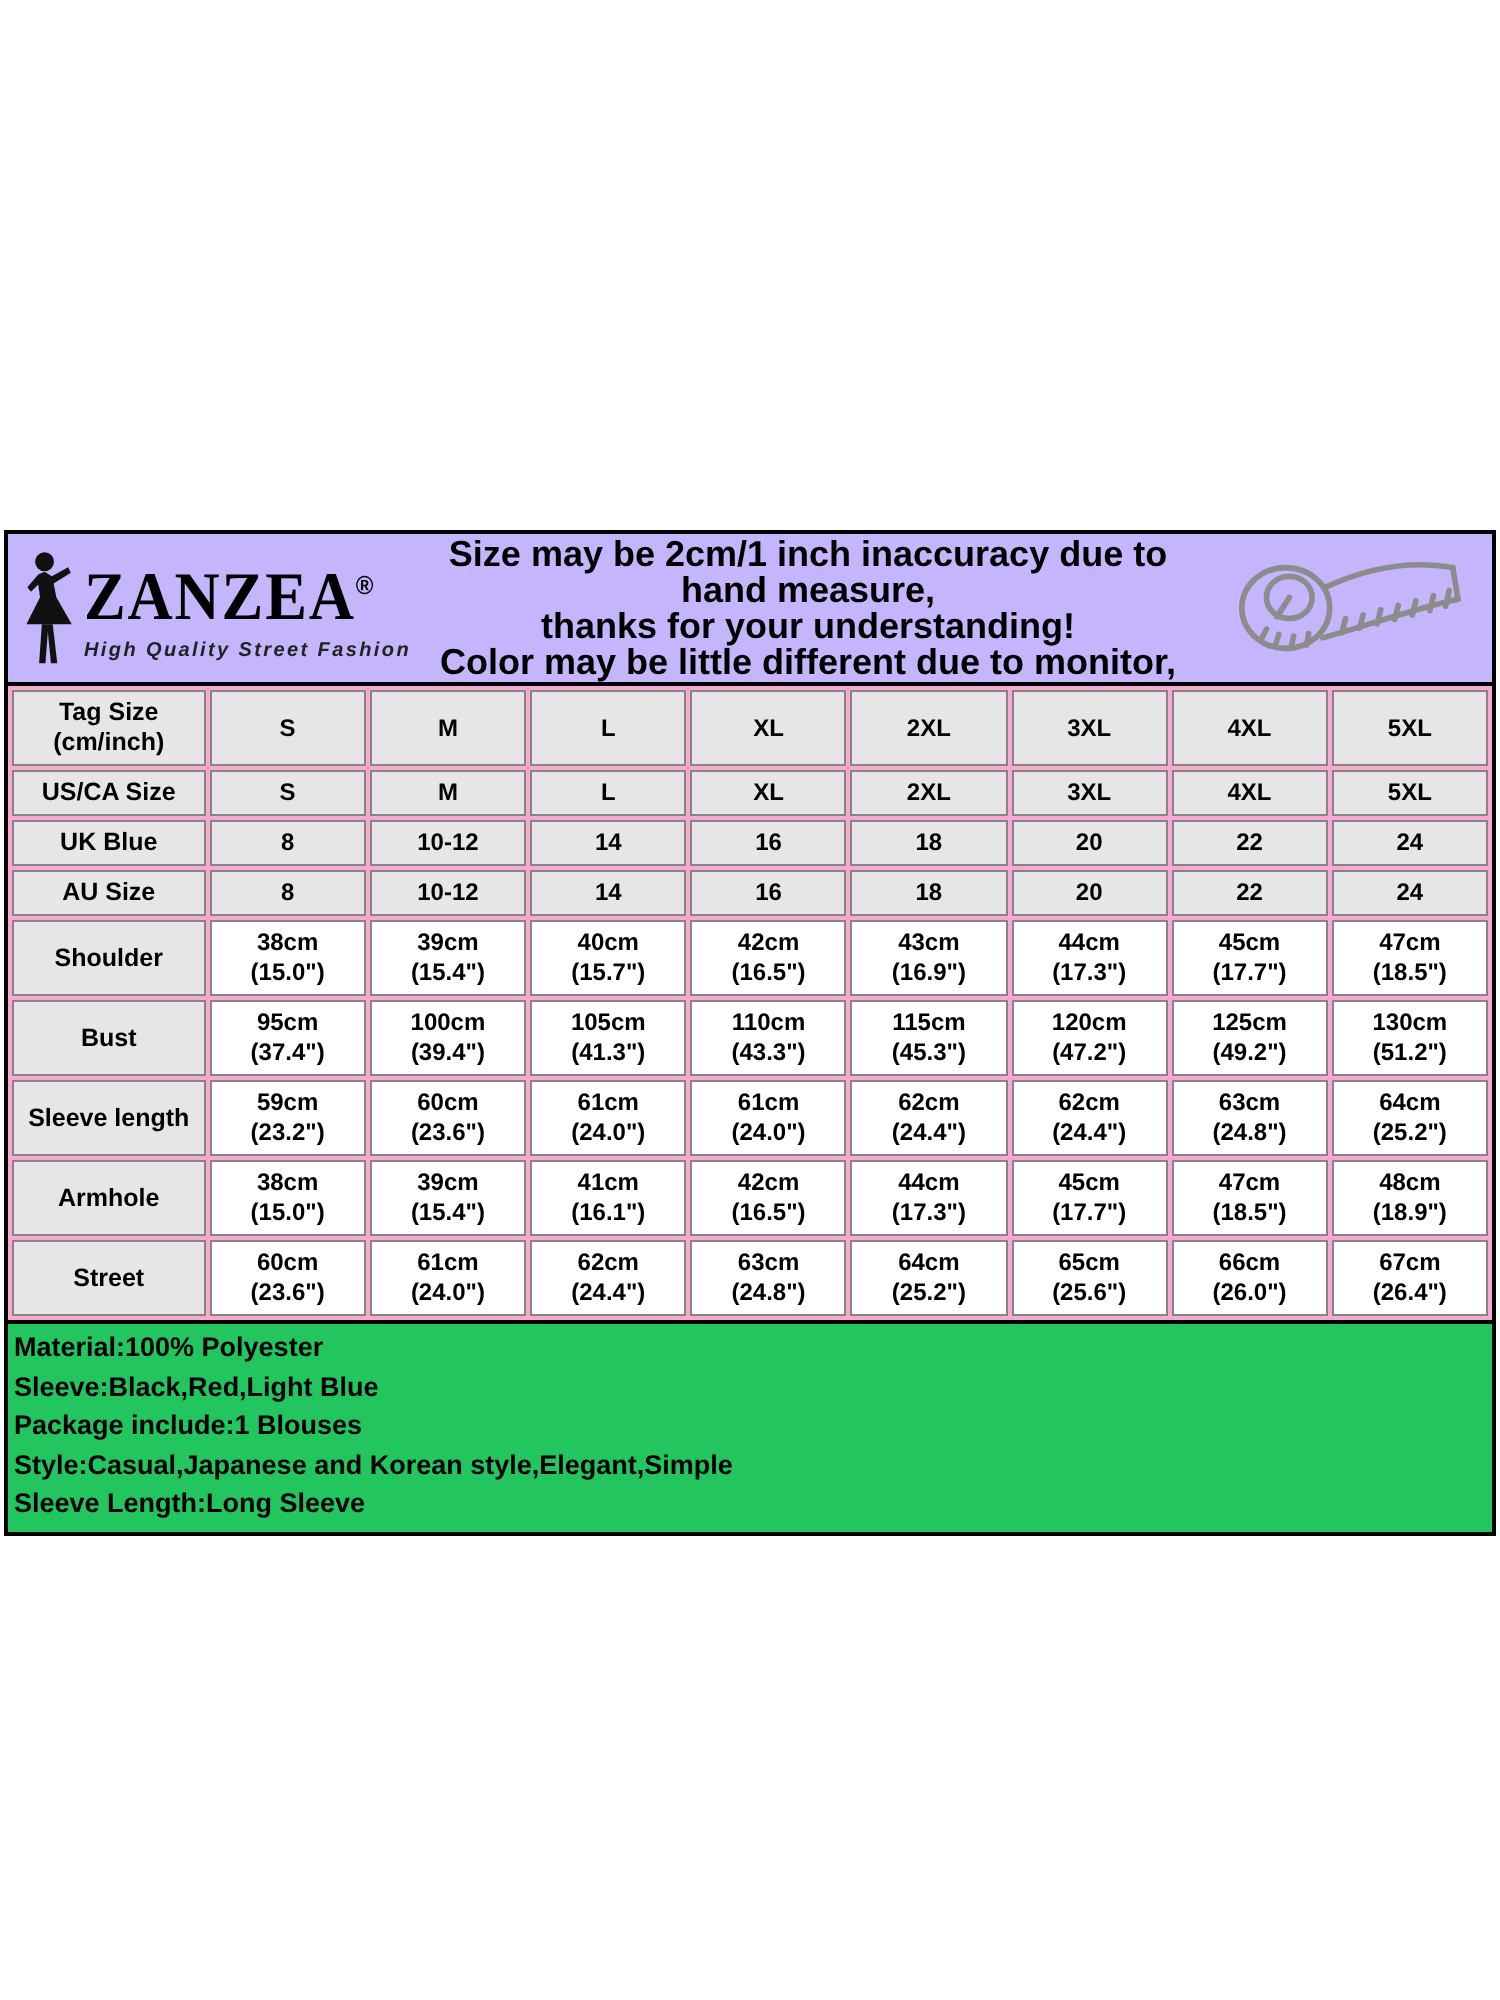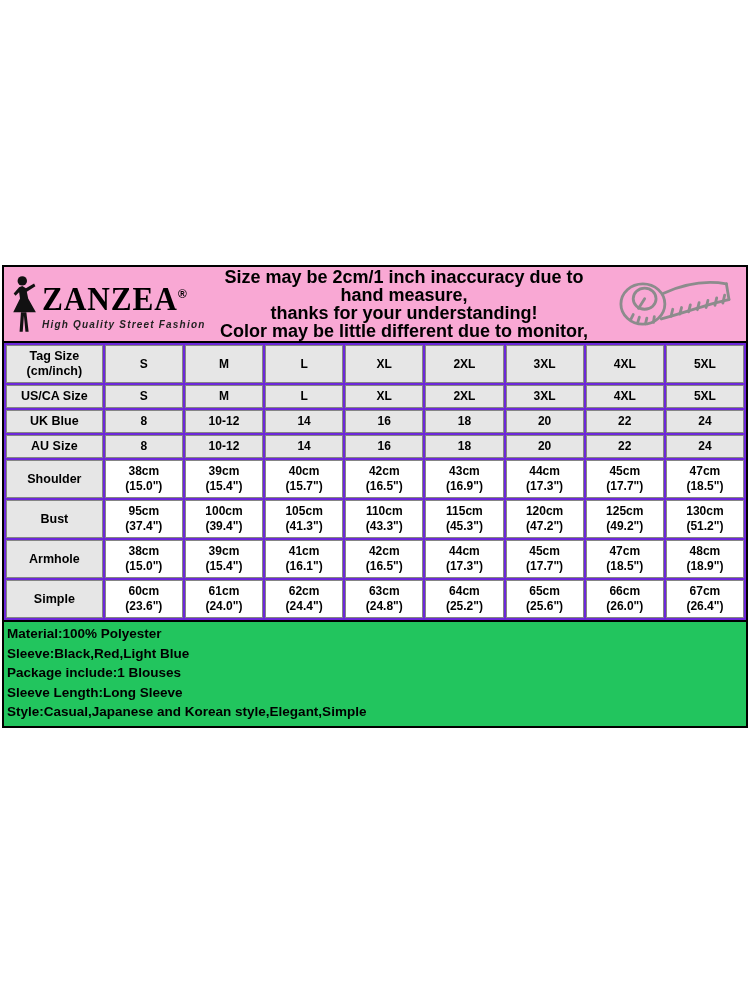--- a/index.html
+++ b/index.html
@@ -8,32 +8,32 @@
     --outer-black:#000000;
     --icon-gray:#8c8c8c;
     --text:#000000;
   }
   *{box-sizing:border-box;margin:0;padding:0;}
   body{background:#ffffff;font-family:"Liberation Sans",sans-serif;color:var(--text);}
   .page{position:relative;width:750px;height:1000px;background:#ffffff;overflow:hidden;}
   .panel{position:absolute;left:2px;right:2px;top:265px;border:2px solid var(--outer-black);background:#ffffff;}
 
   
-  .hdr{display:flex;align-items:center;height:76px;border-bottom:2px solid var(--outer-black);background:#f9a8d4;}
+  .hdr{display:flex;align-items:center;height:76px;border-bottom:2px solid var(--outer-black);background:#c4b5fd;}
   .logo{width:208px;padding-left:6px;display:flex;align-items:center;flex-shrink:0;}
   .logo-fig{width:30px;height:58px;flex-shrink:0;}
   .logo-txt{margin-left:2px;}
   .brand-line{font-family:"Liberation Serif",serif;font-weight:bold;font-size:34px;line-height:32px;letter-spacing:1px;transform:scaleX(.92);transform-origin:left;white-space:nowrap;}
   .brand-line sup{font-size:13px;font-family:"Liberation Sans",sans-serif;}
   .tagline{font-size:10px;font-weight:bold;letter-spacing:1.2px;color:#222;margin-top:4px;white-space:nowrap;font-style:italic;}
   .disclaimer{flex:1;text-align:center;font-weight:bold;font-size:18px;line-height:18px;padding:0 4px;}
   .tape{width:150px;display:flex;justify-content:center;align-items:center;flex-shrink:0;}
 
   
-  table.size{width:100%;border-collapse:separate;border-spacing:2px;table-layout:fixed;background:#6d28d9;}
+  table.size{width:100%;border-collapse:separate;border-spacing:2px;table-layout:fixed;background:#f9a8d4;}
   table.size td{border:1px solid var(--border-gray);text-align:center;vertical-align:middle;font-weight:bold;font-size:12px;line-height:15px;padding:3px 1px;background:#ffffff;}
   table.size td.shaded{background:var(--cell-gray);}
   table.size td.label-col{font-size:12.5px;}
   table.size tr.size-row td{height:23px;}
   table.size tr.measure-row td{height:33px;}
   table.size tr.tag-row td{height:30px;}
 
   
   .info{border-top:2px solid var(--outer-black);padding:2px 0 4px 3px;background:#22c55e;}
   .info div{font-weight:bold;font-size:13.5px;line-height:19.5px;text-align:left;}
@@ -150,46 +150,57 @@
             <td>95cm<br>(37.4")</td>
             <td>100cm<br>(39.4")</td>
             <td>105cm<br>(41.3")</td>
             <td>110cm<br>(43.3")</td>
             <td>115cm<br>(45.3")</td>
             <td>120cm<br>(47.2")</td>
             <td>125cm<br>(49.2")</td>
             <td>130cm<br>(51.2")</td>
           </tr>
           <tr class="measure-row">
+            <td class="label-col shaded">Sleeve length</td>
+            <td>59cm<br>(23.2")</td>
+            <td>60cm<br>(23.6")</td>
+            <td>61cm<br>(24.0")</td>
+            <td>61cm<br>(24.0")</td>
+            <td>62cm<br>(24.4")</td>
+            <td>62cm<br>(24.4")</td>
+            <td>63cm<br>(24.8")</td>
+            <td>64cm<br>(25.2")</td>
+          </tr>
+          <tr class="measure-row">
             <td class="label-col shaded">Armhole</td>
             <td>38cm<br>(15.0")</td>
             <td>39cm<br>(15.4")</td>
             <td>41cm<br>(16.1")</td>
             <td>42cm<br>(16.5")</td>
             <td>44cm<br>(17.3")</td>
             <td>45cm<br>(17.7")</td>
             <td>47cm<br>(18.5")</td>
             <td>48cm<br>(18.9")</td>
           </tr>
           <tr class="measure-row">
-            <td class="label-col shaded">Simple</td>
+            <td class="label-col shaded">Street</td>
             <td>60cm<br>(23.6")</td>
             <td>61cm<br>(24.0")</td>
             <td>62cm<br>(24.4")</td>
             <td>63cm<br>(24.8")</td>
             <td>64cm<br>(25.2")</td>
             <td>65cm<br>(25.6")</td>
             <td>66cm<br>(26.0")</td>
             <td>67cm<br>(26.4")</td>
           </tr>
         </tbody>
     </table>
 
     <div class="info">
         <div>Material:100% Polyester</div>
         <div>Sleeve:Black,Red,Light Blue</div>
         <div>Package include:1 Blouses</div>
+        <div>Style:Casual,Japanese and Korean style,Elegant,Simple</div>
         <div>Sleeve Length:Long Sleeve</div>
-        <div>Style:Casual,Japanese and Korean style,Elegant,Simple</div>
       </div>
 
   </div>
 </div>
 
 </body></html>

